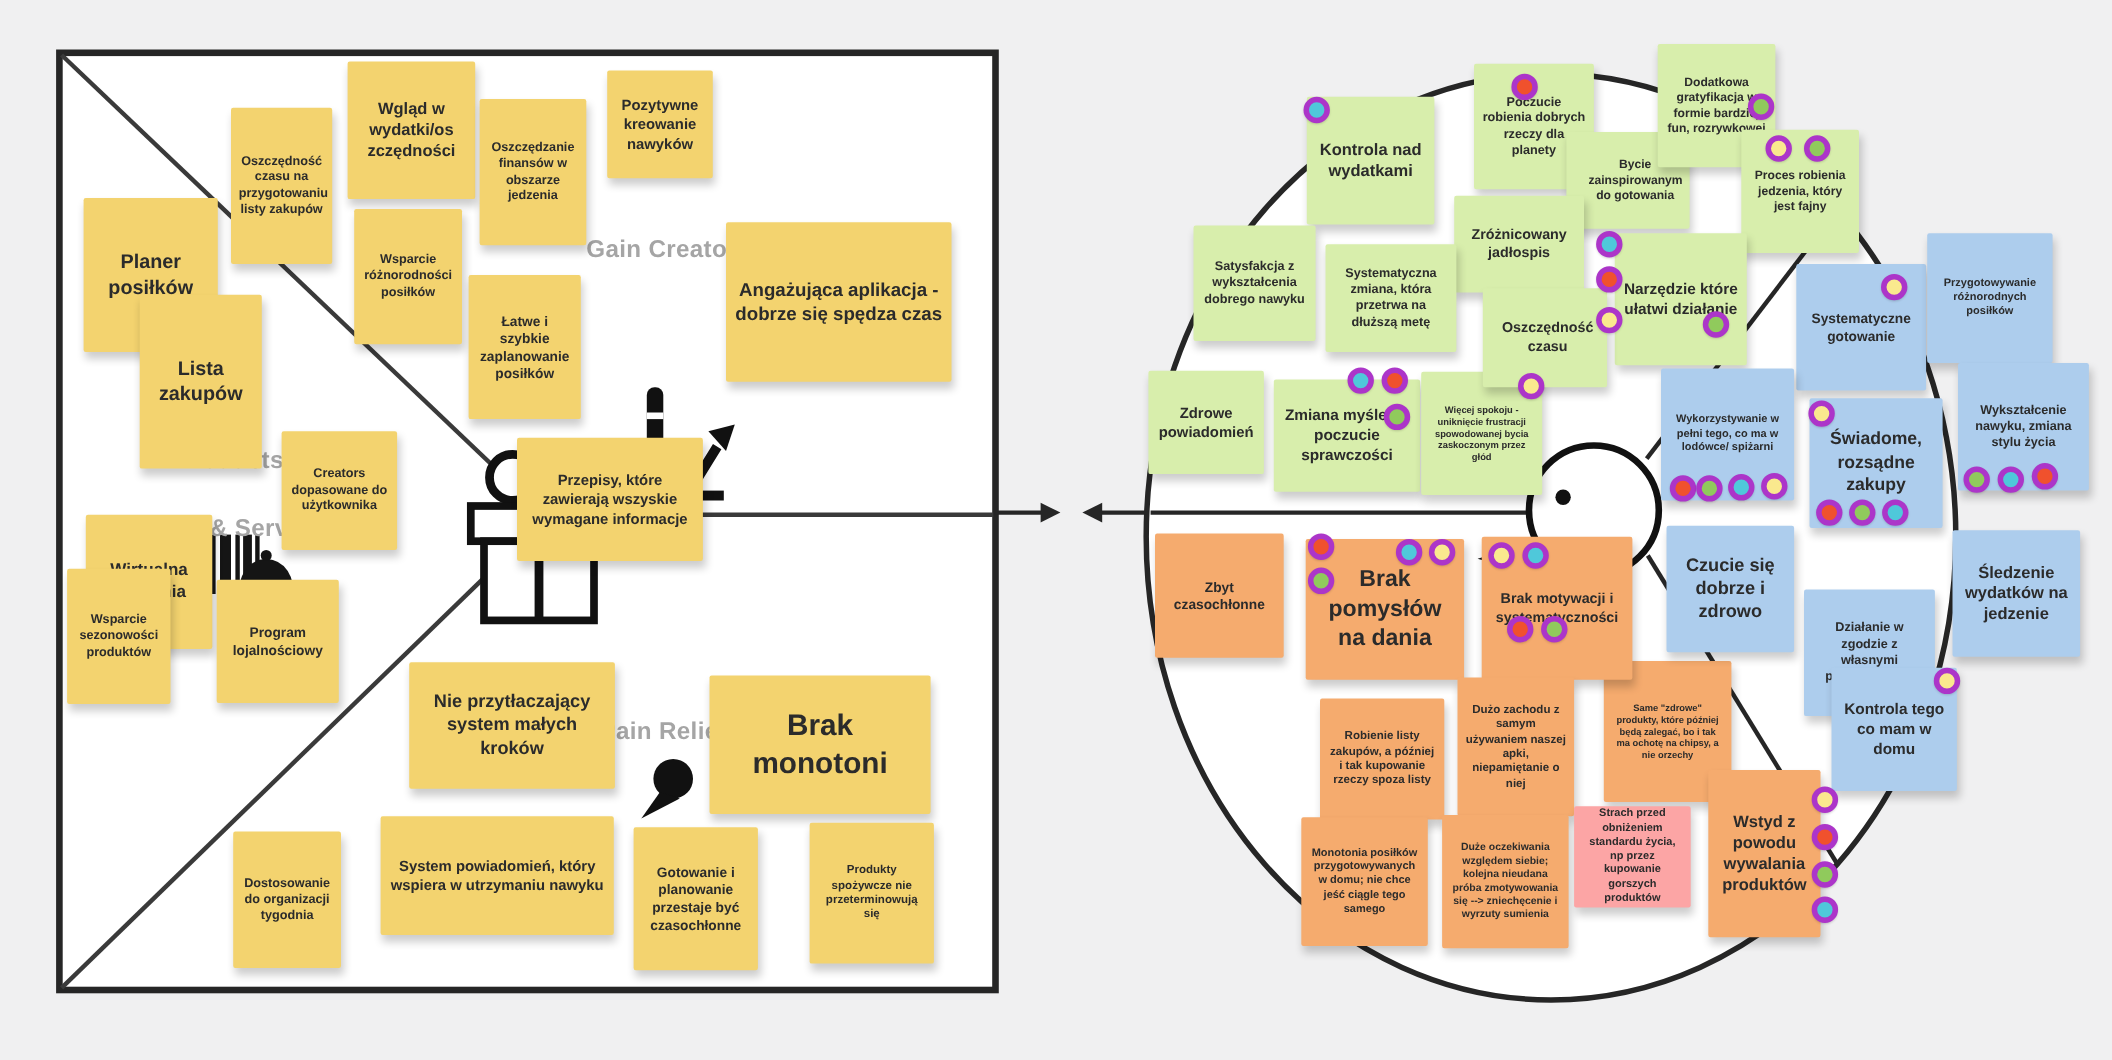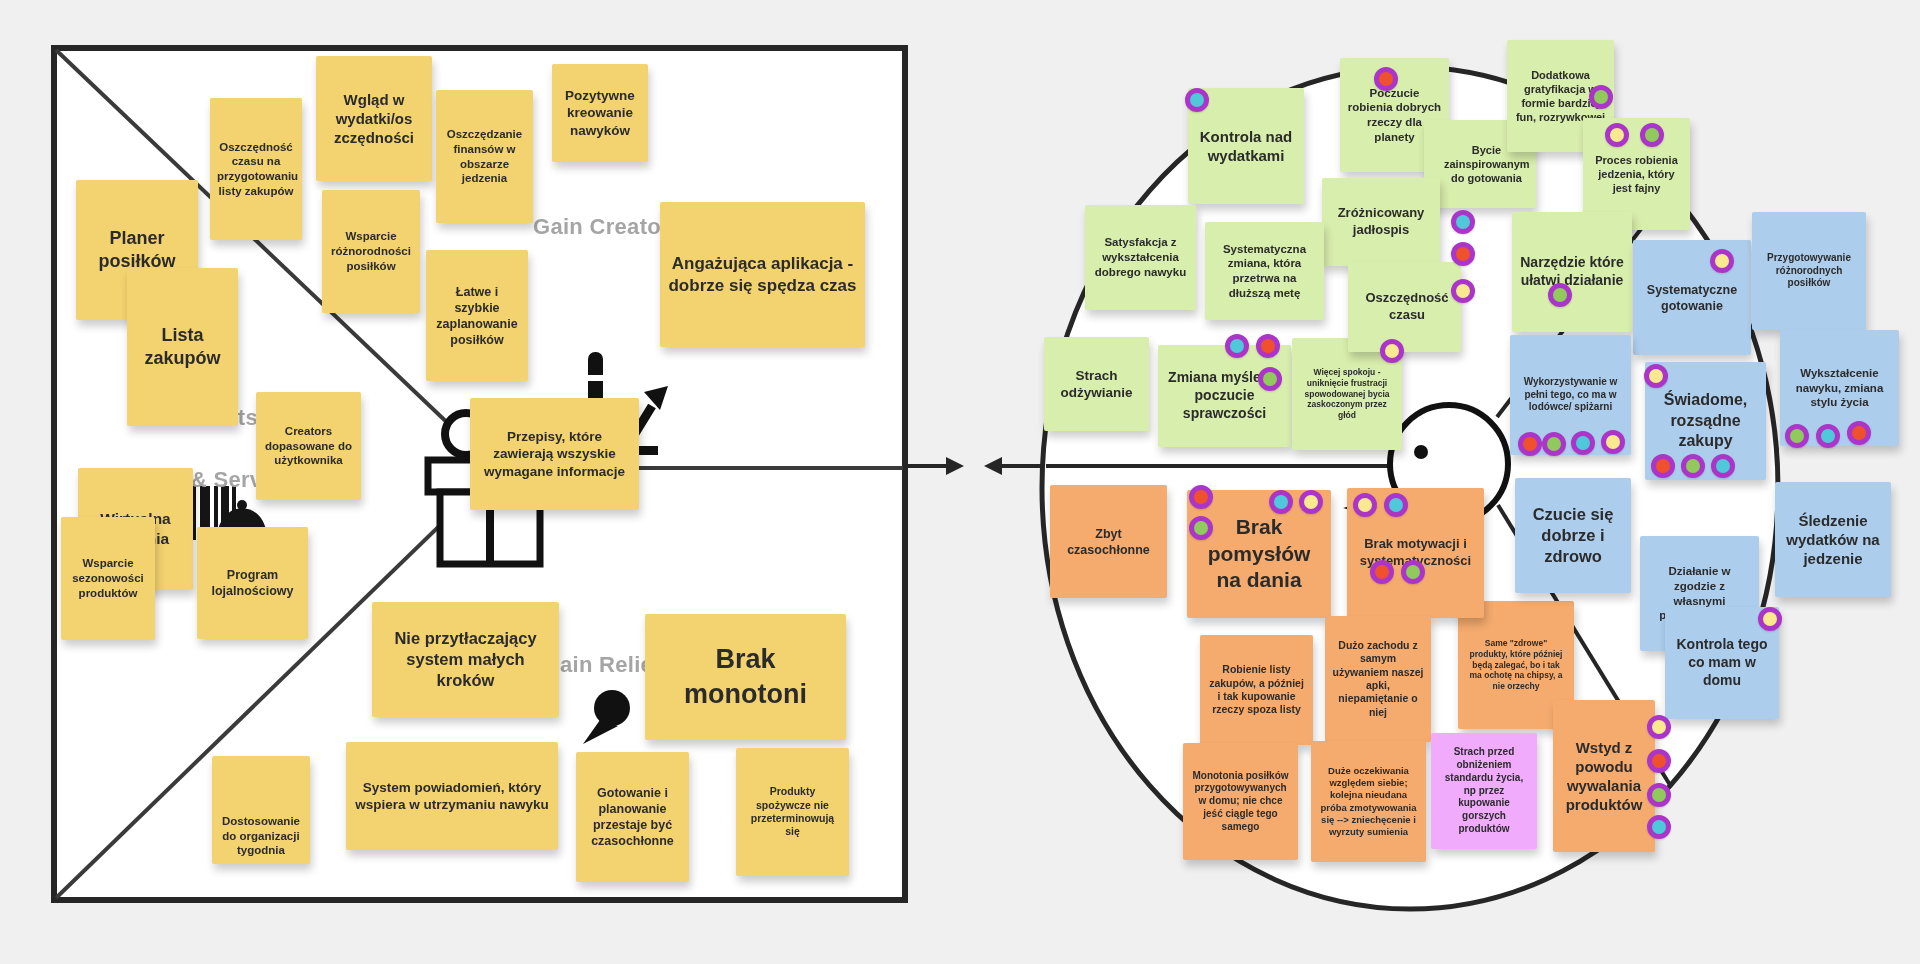--- a/index.html
+++ b/index.html
@@ -128,21 +128,21 @@
       </div>
       <div class="note" style="left: 470px; top: 398px; width: 169px; height: 112px; background: rgb(243, 211, 111); font-size: 13.5px;">
         <span>Przepisy, które zawierają wszyskie wymagane informacje</span>
       </div>
       <div class="note" style="left: 372px; top: 602px; width: 187px; height: 115px; background: rgb(243, 211, 111); font-size: 16.5px;">
         <span>Nie przytłaczający system małych kroków</span>
       </div>
       <div class="note" style="left: 645px; top: 614px; width: 201px; height: 126px; background: rgb(243, 211, 111); font-size: 27px;">
         <span>Brak monotoni</span>
       </div>
-      <div class="note" style="left: 212px; top: 756px; width: 98px; height: 108px; background: rgb(243, 211, 111); font-size: 11.5px; align-items: flex-end;">
+      <div class="note" style="left: 212px; top: 756px; width: 98px; height: 124px; background: rgb(243, 211, 111); font-size: 11.5px;">
         <span>Dostosowanie do organizacji tygodnia</span>
       </div>
       <div class="note" style="left: 346px; top: 742px; width: 212px; height: 108px; background: rgb(243, 211, 111); font-size: 13.5px;">
         <span>System powiadomień, który wspiera w utrzymaniu nawyku</span>
       </div>
       <div class="note" style="left: 576px; top: 752px; width: 113px; height: 130px; background: rgb(243, 211, 111); font-size: 12.5px;">
         <span>Gotowanie i planowanie przestaje być czasochłonne</span>
       </div>
       <div class="note" style="left: 736px; top: 748px; width: 113px; height: 128px; background: rgb(243, 211, 111); font-size: 10.5px;">
         <span>Produkty spożywcze nie przeterminowują się</span>
@@ -164,25 +164,25 @@
       </div>
       <div class="note" style="left: 1583px; top: 118px; width: 107px; height: 112px; background: rgb(216, 238, 172); font-size: 11px;">
         <span>Proces robienia jedzenia, który jest fajny</span>
       </div>
       <div class="note" style="left: 1085px; top: 205px; width: 111px; height: 105px; background: rgb(216, 238, 172); font-size: 11.5px;">
         <span>Satysfakcja z wykształcenia dobrego nawyku</span>
       </div>
       <div class="note" style="left: 1205px; top: 222px; width: 119px; height: 98px; background: rgb(216, 238, 172); font-size: 11.5px;">
         <span>Systematyczna zmiana, która przetrwa na dłuższą metę</span>
       </div>
-      <div class="note" style="left: 1512px; top: 212px; width: 120px; height: 120px; background: rgb(216, 238, 172); font-size: 14px;">
+      <div class="note" style="left: 1468px; top: 212px; width: 120px; height: 120px; background: rgb(216, 238, 172); font-size: 14px;">
         <span>Narzędzie które ułatwi działanie</span>
       </div>
       <div class="note" style="left: 1044px; top: 337px; width: 105px; height: 94px; background: rgb(216, 238, 172); font-size: 13.5px;">
-        <span>Strach odżywianie</span>
+        <span>Zdrowe powiadomień</span>
       </div>
       <div class="note" style="left: 1158px; top: 345px; width: 133px; height: 102px; background: rgb(216, 238, 172); font-size: 14px;">
         <span>Zmiana myślenia poczucie sprawczości</span>
       </div>
       <div class="note" style="left: 1292px; top: 338px; width: 110px; height: 112px; background: rgb(216, 238, 172); font-size: 8.5px;">
         <span>Więcej spokoju - uniknięcie frustracji spowodowanej bycia zaskoczonym przez głód</span>
       </div>
       <div class="note" style="left: 1348px; top: 262px; width: 113px; height: 90px; background: rgb(216, 238, 172); font-size: 13px; padding-left: 12px;">
         <span>Oszczędność czasu</span>
       </div>
@@ -203,21 +203,21 @@
       </div>
       <div class="note" style="left: 1325px; top: 616px; width: 106px; height: 126px; background: rgb(245, 171, 110); font-size: 10.5px;">
         <span>Dużo zachodu z samym używaniem naszej apki, niepamiętanie o niej</span>
       </div>
       <div class="note" style="left: 1183px; top: 743px; width: 115px; height: 117px; background: rgb(245, 171, 110); font-size: 10px;">
         <span>Monotonia posiłków przygotowywanych w domu; nie chce jeść ciągle tego samego</span>
       </div>
       <div class="note" style="left: 1311px; top: 741px; width: 115px; height: 121px; background: rgb(245, 171, 110); font-size: 9.5px;">
         <span>Duże oczekiwania względem siebie; kolejna nieudana próba zmotywowania się --&gt; zniechęcenie i wyrzuty sumienia</span>
       </div>
-      <div class="note" style="left: 1431px; top: 733px; width: 106px; height: 116px; background: #f0abfc; font-size: 10px;">
+      <div class="note" style="left: 1431px; top: 733px; width: 106px; height: 92px; background: #fca5a5; font-size: 10px;">
         <span>Strach przed obniżeniem standardu życia, np przez kupowanie gorszych produktów</span>
       </div>
       <div class="note" style="left: 1553px; top: 700px; width: 102px; height: 152px; background: rgb(245, 171, 110); font-size: 15px;">
         <span>Wstyd z powodu wywalania produktów</span>
       </div>
       <div class="note" style="left: 1633px; top: 240px; width: 118px; height: 115px; background: rgb(173, 205, 237); font-size: 12.5px;">
         <span>Systematyczne gotowanie</span>
       </div>
       <div class="note" style="left: 1752px; top: 212px; width: 114px; height: 118px; background: rgb(173, 205, 237); font-size: 10px;">
         <span>Przygotowywanie różnorodnych posiłków</span>

